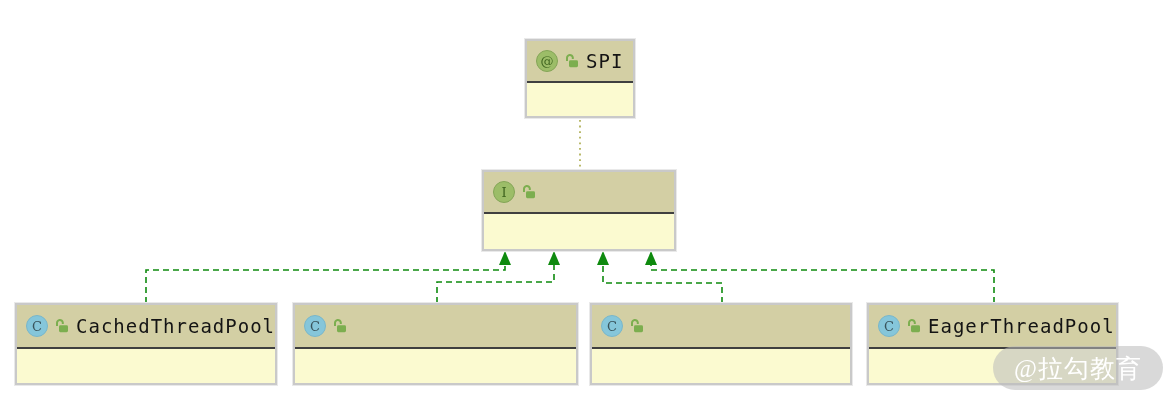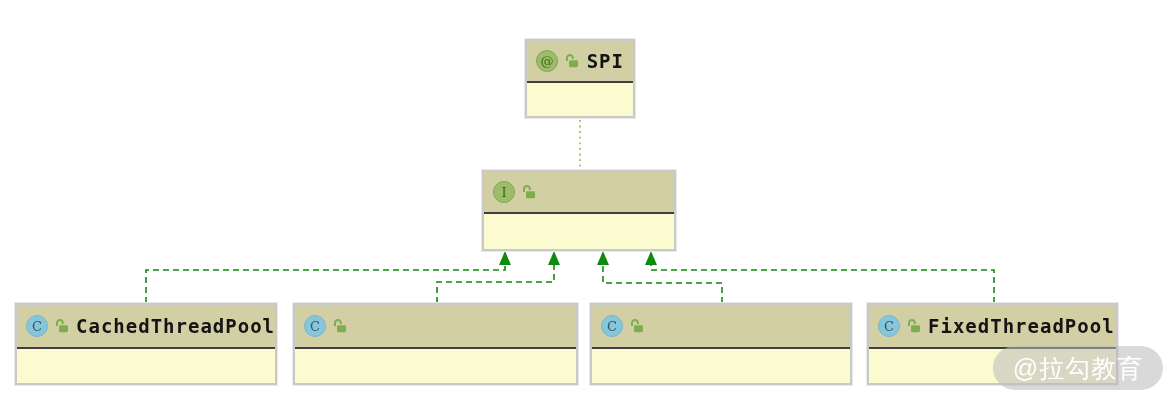--- a/index.html
+++ b/index.html
@@ -20,29 +20,29 @@
   .badge {
     width:20px; height:20px; border-radius:50%; flex:0 0 auto;
     display:flex; align-items:center; justify-content:center;
     font-family:"DejaVu Serif","Liberation Serif",serif;
     font-size:13px; line-height:1; color:#3a3a3a;
   }
   .badge-green { background:#9cbd68; border:1px solid #84a557; color:#3f651f; }
   .badge-blue  { background:#85c6da; border:1px solid #79b7ca; color:#39545c; }
   .lock { flex:0 0 auto; display:block; }
   .node-label {
-    flex:1 1 auto; text-align:right; color:#141414;
-    font-size:19px; letter-spacing:1px; white-space:nowrap;font-weight:bold;
+    flex:1 1 auto; text-align:left; color:#141414;
+    font-size:19px; letter-spacing:1px; white-space:nowrap;
   }
   .edges { position:absolute; left:0; top:0; width:1172px; height:404px; pointer-events:none; }
   .watermark {
     position:absolute; left:993px; top:346px; width:170px; height:44px;
     border-radius:22px; background:rgba(186,186,186,0.55);
     display:flex; align-items:center; justify-content:center;
-    color:#ffffff; font-family:Liberation Sans, sans-serif;
+    color:#ffffff; font-family:Liberation Serif, serif;
     font-size:25px; letter-spacing:1px;
   }
 </style>
 </head>
 <body>
 
 <div class="canvas">
 
   <svg class="edges" viewBox="0 0 1172 404" xmlns="http://www.w3.org/2000/svg">
 
@@ -116,20 +116,20 @@
     <div class="node-body"></div>
   </div>
 
   <div class="node" style="left:867px;top:303px;width:251px;height:82px;">
     <div class="node-header hdr-h42">
       <span class="badge badge-blue">C</span>
       <svg class="lock" width="16" height="16" viewBox="0 0 16 16">
         <path d="M3 8 V5.2 A2.9 2.9 0 0 1 8.8 4.6 L8.8 6" fill="none" stroke="#7cae4f" stroke-width="2"></path>
         <rect x="5" y="7.2" width="9" height="7" rx="1.4" fill="#7cae4f"></rect>
       </svg>
-      <span class="node-label">FixedThreadPool</span>
+      <span class="node-label">EagerThreadPool</span>
     </div>
     <div class="node-body"></div>
   </div>
 
   <div class="watermark">@拉勾教育</div>
 
 </div>
 
 </body></html>

